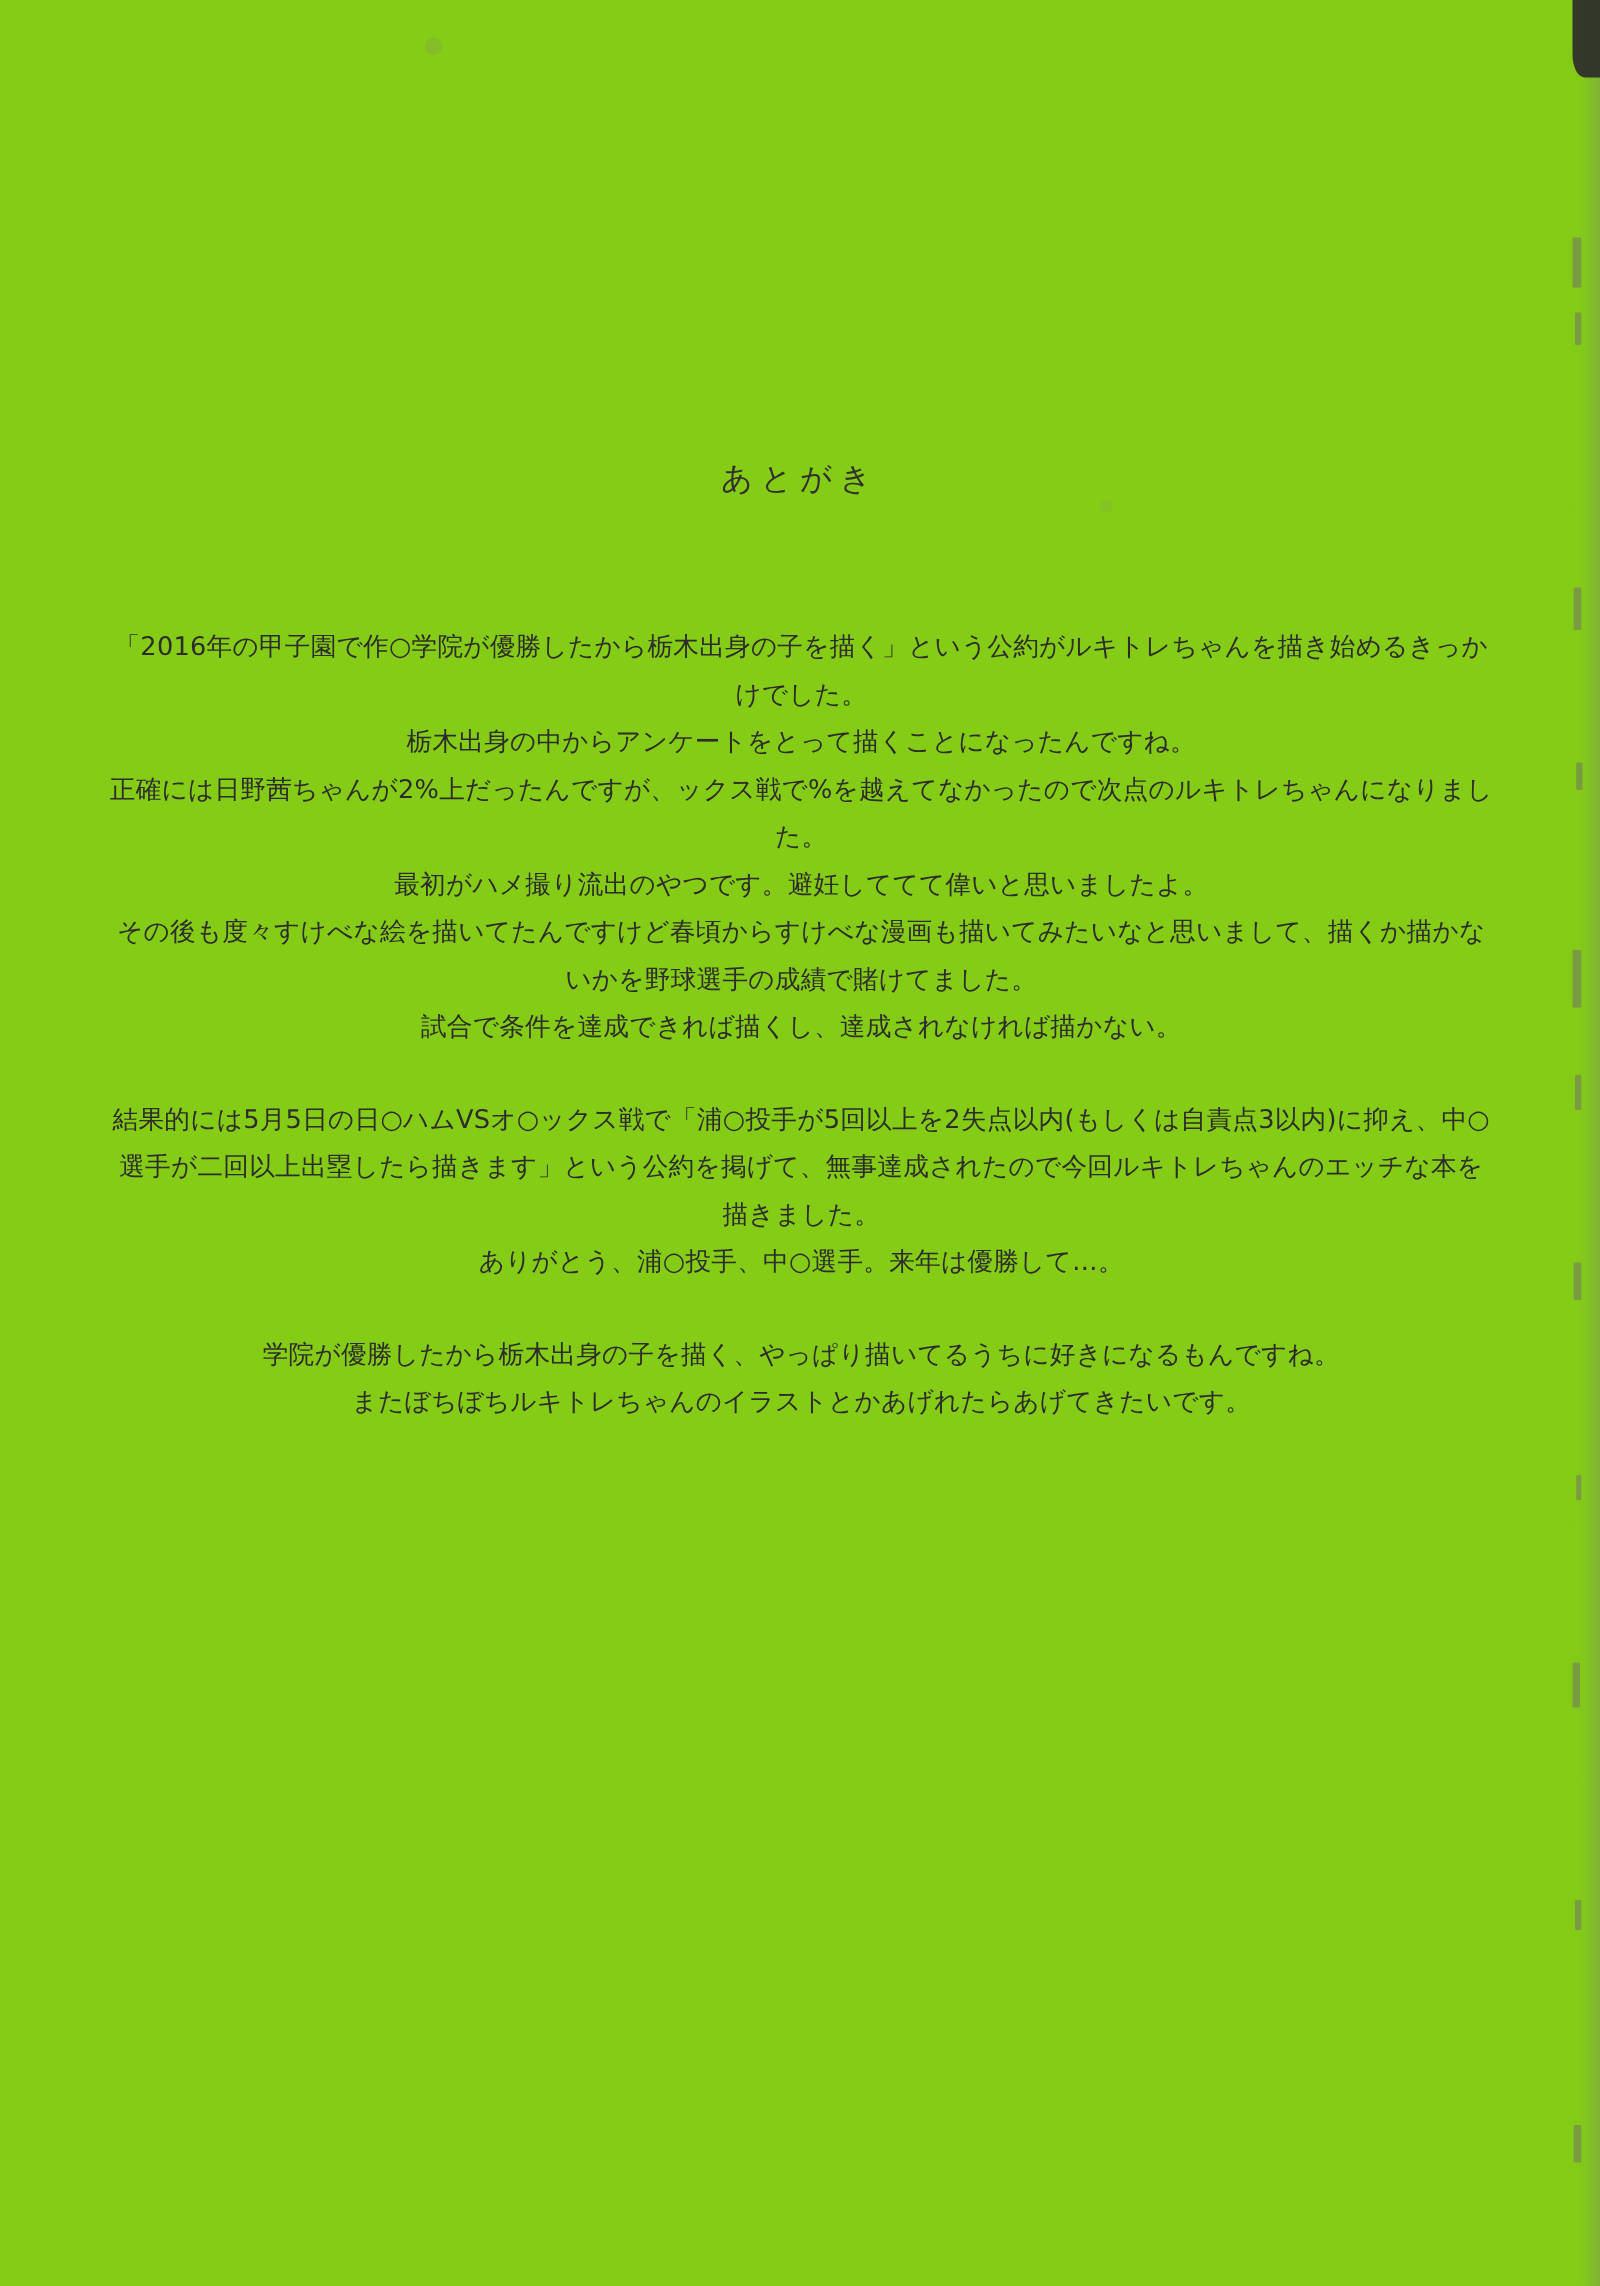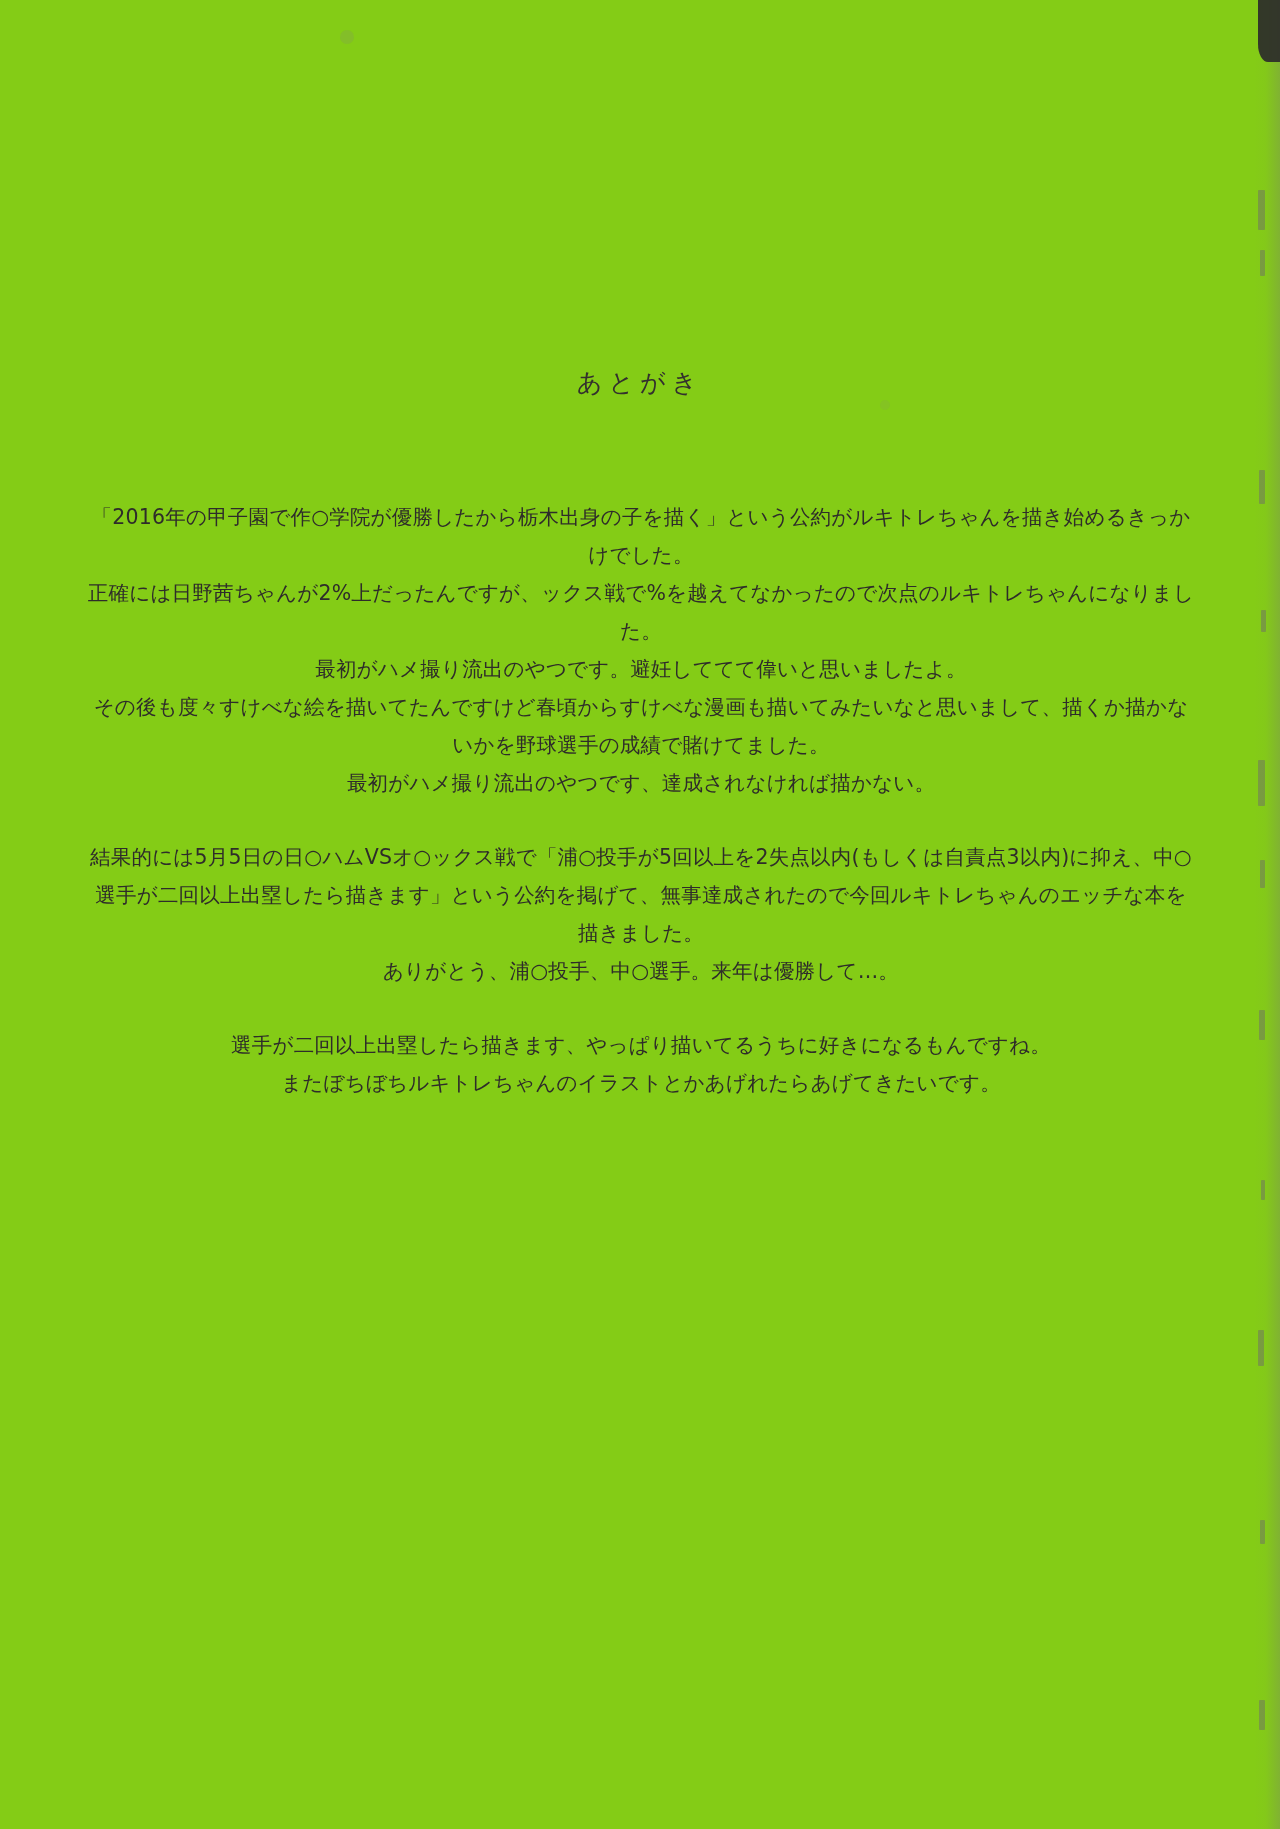--- a/index.html
+++ b/index.html
@@ -114,23 +114,24 @@
   <div class="scan-speck" style="left:1260px; top:1520px; width:5px; height:24px;"></div>
   <div class="scan-speck" style="left:1259px; top:1700px; width:6px; height:30px;"></div>
 
   <div class="paper-tone" style="left:340px; top:30px; width:14px; height:14px; background:rgba(130,128,126,0.18);"></div>
   <div class="paper-tone" style="left:880px; top:400px; width:10px; height:10px; background:rgba(130,128,126,0.12);"></div>
 
   <div id="doc-title">あとがき</div>
 
   <div id="body-text">
     <p>「2016年の甲子園で作○学院が優勝したから栃木出身の子を描く」という公約がルキトレちゃんを描き始めるきっかけでした。</p>
+    <p>栃木出身の中からアンケートをとって描くことになったんですね。</p>
     <p>正確には日野茜ちゃんが2%上だったんですが、ックス戦で%を越えてなかったので次点のルキトレちゃんになりました。</p>
     <p>最初がハメ撮り流出のやつです。避妊しててて偉いと思いましたよ。</p>
     <p>その後も度々すけべな絵を描いてたんですけど春頃からすけべな漫画も描いてみたいなと思いまして、描くか描かないかを野球選手の成績で賭けてました。</p>
-    <p>最初がハメ撮り流出のやつです、達成されなければ描かない。</p>
+    <p>試合で条件を達成できれば描くし、達成されなければ描かない。</p>
     <p class="gap-before">結果的には5月5日の日○ハムVSオ○ックス戦で「浦○投手が5回以上を2失点以内(もしくは自責点3以内)に抑え、中○選手が二回以上出塁したら描きます」という公約を掲げて、無事達成されたので今回ルキトレちゃんのエッチな本を描きました。</p>
     <p>ありがとう、浦○投手、中○選手。来年は優勝して…。</p>
-    <p class="gap-before">選手が二回以上出塁したら描きます、やっぱり描いてるうちに好きになるもんですね。</p>
+    <p class="gap-before">学院が優勝したから栃木出身の子を描く、やっぱり描いてるうちに好きになるもんですね。</p>
     <p>またぼちぼちルキトレちゃんのイラストとかあげれたらあげてきたいです。</p>
   </div>
 
 </div>
 
 </body></html>

